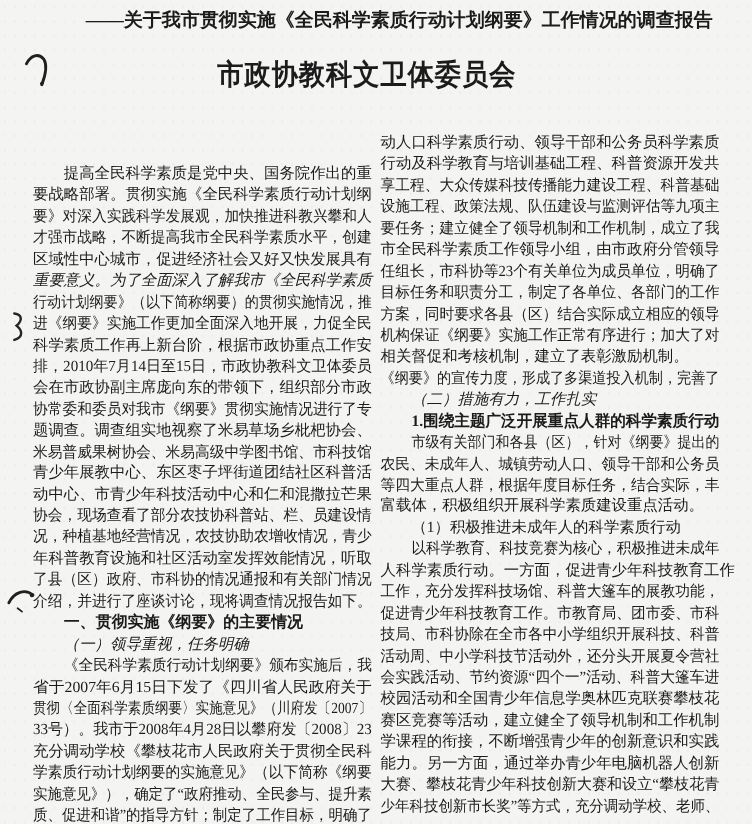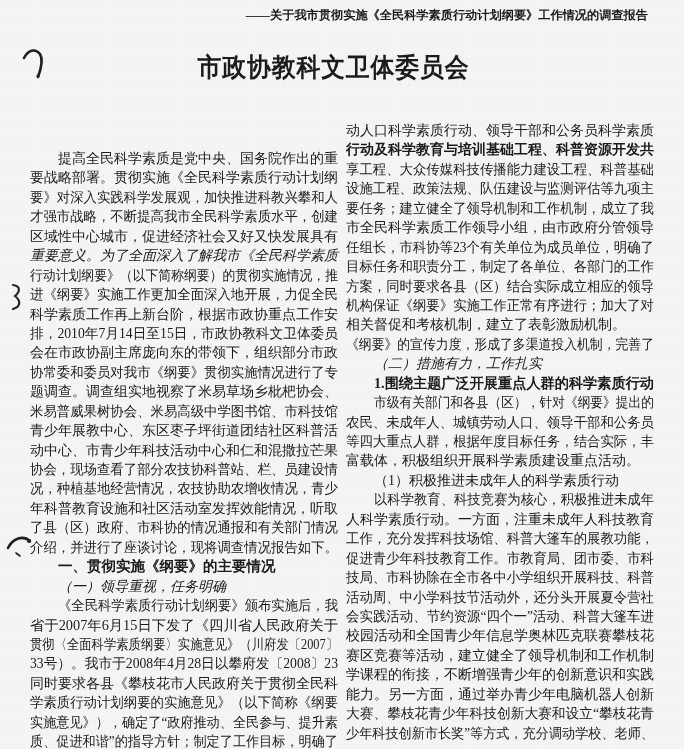--- a/index.html
+++ b/index.html
@@ -6,21 +6,21 @@
   .page {
     position:relative; width:684px; height:749px; overflow:hidden;
     background-color:#f4f4f2;
     background-image: radial-gradient(rgba(0,0,0,0.025) 1px, transparent 1px);
     background-size: 9px 13px;
     font-family:"Liberation Serif","DejaVu Serif",serif;
     color:#1b1b1b;
   }
   .header-line {
     position:absolute; top:7px; right:36px;
-    font-size:12px; font-weight:bold; white-space:nowrap;
+    font-size:17px; font-weight:bold; white-space:nowrap;
   }
   .header-line .txt { display:inline-block; transform-origin:right center; }
   .doc-title {
     position:absolute; top:50px; left:-9px; right:9px; text-align:center;
     font-size:26px; font-weight:bold; white-space:nowrap; letter-spacing:1px;
   }
   .doc-title .txt { display:inline-block; transform-origin:center center; }
   .col { position:absolute; top:121px; width:308px; }
   .col-left  { left:30px;margin-top:28px; }
   .col-right { left:346px; }
@@ -87,48 +87,48 @@
       <div class="line"><span class="txt" style="transform: scaleX(0.956522);">况，种植基地经营情况，农技协助农增收情况，青少</span></div>
       <div class="line"><span class="txt" style="transform: scaleX(1);">年科普教育设施和社区活动室发挥效能情况，听取</span></div>
       <div class="line"><span class="txt" style="transform: scaleX(0.956522);">了县（区）政府、市科协的情况通报和有关部门情况</span></div>
       <div class="line"><span class="txt" style="transform: scaleX(0.956522);">介绍，并进行了座谈讨论，现将调查情况报告如下。</span></div>
       <div class="line indent bold"><span class="txt" style="transform: scaleX(1);">一、贯彻实施《纲要》的主要情况</span></div>
       <div class="line indent kai"><span class="txt" style="transform: scaleX(1); font-style: italic;">（一）领导重视，任务明确</span></div>
       <div class="line indent"><span class="txt" style="transform: scaleX(0.952381);">《全民科学素质行动计划纲要》颁布实施后，我</span></div>
       <div class="line"><span class="txt" style="transform: scaleX(1.02326);">省于2007年6月15日下发了《四川省人民政府关于</span></div>
       <div class="line"><span class="txt" style="transform: scaleX(0.88);">贯彻〈全面科学素质纲要〉实施意见》（川府发〔2007〕</span></div>
       <div class="line"><span class="txt" style="transform: scaleX(0.977778);">33号）。我市于2008年4月28日以攀府发〔2008〕23</span></div>
-      <div class="line"><span class="txt" style="transform: scaleX(1);">同时要求各县《攀枝花市人民政府关于贯彻全民科</span></div>
+      <div class="line"><span class="txt" style="transform: scaleX(1);">充分调动学校《攀枝花市人民政府关于贯彻全民科</span></div>
       <div class="line"><span class="txt" style="transform: scaleX(0.956522);">学素质行动计划纲要的实施意见》（以下简称《纲要</span></div>
       <div class="line"><span class="txt" style="transform: scaleX(0.938399);">实施意见》），确定了“政府推动、全民参与、提升素</span></div>
       <div class="line"><span class="txt" style="transform: scaleX(0.938399);">质、促进和谐”的指导方针；制定了工作目标，明确了</span></div>
       <div class="line"><span class="txt" style="transform: scaleX(0.956522);">未成年人科学素质行动、农民科学素质行动、城镇劳</span></div>
     </div>
   <div class="col col-right" id="col-right">
       <div class="line"><span class="txt" style="transform: scaleX(1);">动人口科学素质行动、领导干部和公务员科学素质</span></div>
-      <div class="line"><span class="txt" style="transform: scaleX(1); font-weight: bold;">行动及科学教育与培训基础工程、科普资源开发共</span></div>
+      <div class="line"><span class="txt" style="transform: scaleX(1);">行动及科学教育与培训基础工程、科普资源开发共</span></div>
       <div class="line"><span class="txt" style="transform: scaleX(0.956522);">享工程、大众传媒科技传播能力建设工程、科普基础</span></div>
       <div class="line"><span class="txt" style="transform: scaleX(0.956522);">设施工程、政策法规、队伍建设与监测评估等九项主</span></div>
       <div class="line"><span class="txt" style="transform: scaleX(0.956522);">要任务；建立健全了领导机制和工作机制，成立了我</span></div>
       <div class="line"><span class="txt" style="transform: scaleX(1);">市全民科学素质工作领导小组，由市政府分管领导</span></div>
       <div class="line"><span class="txt" style="transform: scaleX(0.956522);">任组长，市科协等23个有关单位为成员单位，明确了</span></div>
       <div class="line"><span class="txt" style="transform: scaleX(0.956522);">目标任务和职责分工，制定了各单位、各部门的工作</span></div>
       <div class="line"><span class="txt" style="transform: scaleX(0.956522);">方案，同时要求各县（区）结合实际成立相应的领导</span></div>
       <div class="line"><span class="txt" style="transform: scaleX(0.956522);">机构保证《纲要》实施工作正常有序进行；加大了对</span></div>
       <div class="line"><span class="txt" style="transform: scaleX(1);">相关督促和考核机制，建立了表彰激励机制。</span></div>
       <div class="line"><span class="txt" style="transform: scaleX(0.916667);">《纲要》的宣传力度，形成了多渠道投入机制，完善了</span></div>
       <div class="line indent kai"><span class="txt" style="transform: scaleX(1);">（二）措施有力，工作扎实</span></div>
       <div class="line indent bold"><span class="txt" style="transform: scaleX(0.977739);">1.围绕主题广泛开展重点人群的科学素质行动</span></div>
       <div class="line indent"><span class="txt" style="transform: scaleX(0.909091);">市级有关部门和各县（区），针对《纲要》提出的</span></div>
       <div class="line"><span class="txt" style="transform: scaleX(0.956522);">农民、未成年人、城镇劳动人口、领导干部和公务员</span></div>
       <div class="line"><span class="txt" style="transform: scaleX(0.956522);">等四大重点人群，根据年度目标任务，结合实际，丰</span></div>
       <div class="line"><span class="txt" style="transform: scaleX(1);">富载体，积极组织开展科学素质建设重点活动。</span></div>
       <div class="line indent"><span class="txt" style="transform: scaleX(1);">（1）积极推进未成年人的科学素质行动</span></div>
       <div class="line indent"><span class="txt" style="transform: scaleX(0.952381);">以科学教育、科技竞赛为核心，积极推进未成年</span></div>
-      <div class="line"><span class="txt" style="transform: scaleX(1);">人科学素质行动。一方面，注重未成年人科技教育</span></div>
+      <div class="line"><span class="txt" style="transform: scaleX(1);">人科学素质行动。一方面，促进青少年科技教育工作</span></div>
       <div class="line"><span class="txt" style="transform: scaleX(0.956522);">工作，充分发挥科技场馆、科普大篷车的展教功能，</span></div>
       <div class="line"><span class="txt" style="transform: scaleX(0.956522);">促进青少年科技教育工作。市教育局、团市委、市科</span></div>
       <div class="line"><span class="txt" style="transform: scaleX(0.956522);">技局、市科协除在全市各中小学组织开展科技、科普</span></div>
       <div class="line"><span class="txt" style="transform: scaleX(0.956522);">活动周、中小学科技节活动外，还分头开展夏令营社</span></div>
       <div class="line"><span class="txt" style="transform: scaleX(0.961186);">会实践活动、节约资源“四个一”活动、科普大篷车进</span></div>
       <div class="line"><span class="txt" style="transform: scaleX(1);">校园活动和全国青少年信息学奥林匹克联赛攀枝花</span></div>
       <div class="line"><span class="txt" style="transform: scaleX(1);">赛区竞赛等活动，建立健全了领导机制和工作机制</span></div>
       <div class="line"><span class="txt" style="transform: scaleX(1);">学课程的衔接，不断增强青少年的创新意识和实践</span></div>
       <div class="line"><span class="txt" style="transform: scaleX(1);">能力。另一方面，通过举办青少年电脑机器人创新</span></div>
       <div class="line"><span class="txt" style="transform: scaleX(0.980209);">大赛、攀枝花青少年科技创新大赛和设立“攀枝花青</span></div>

